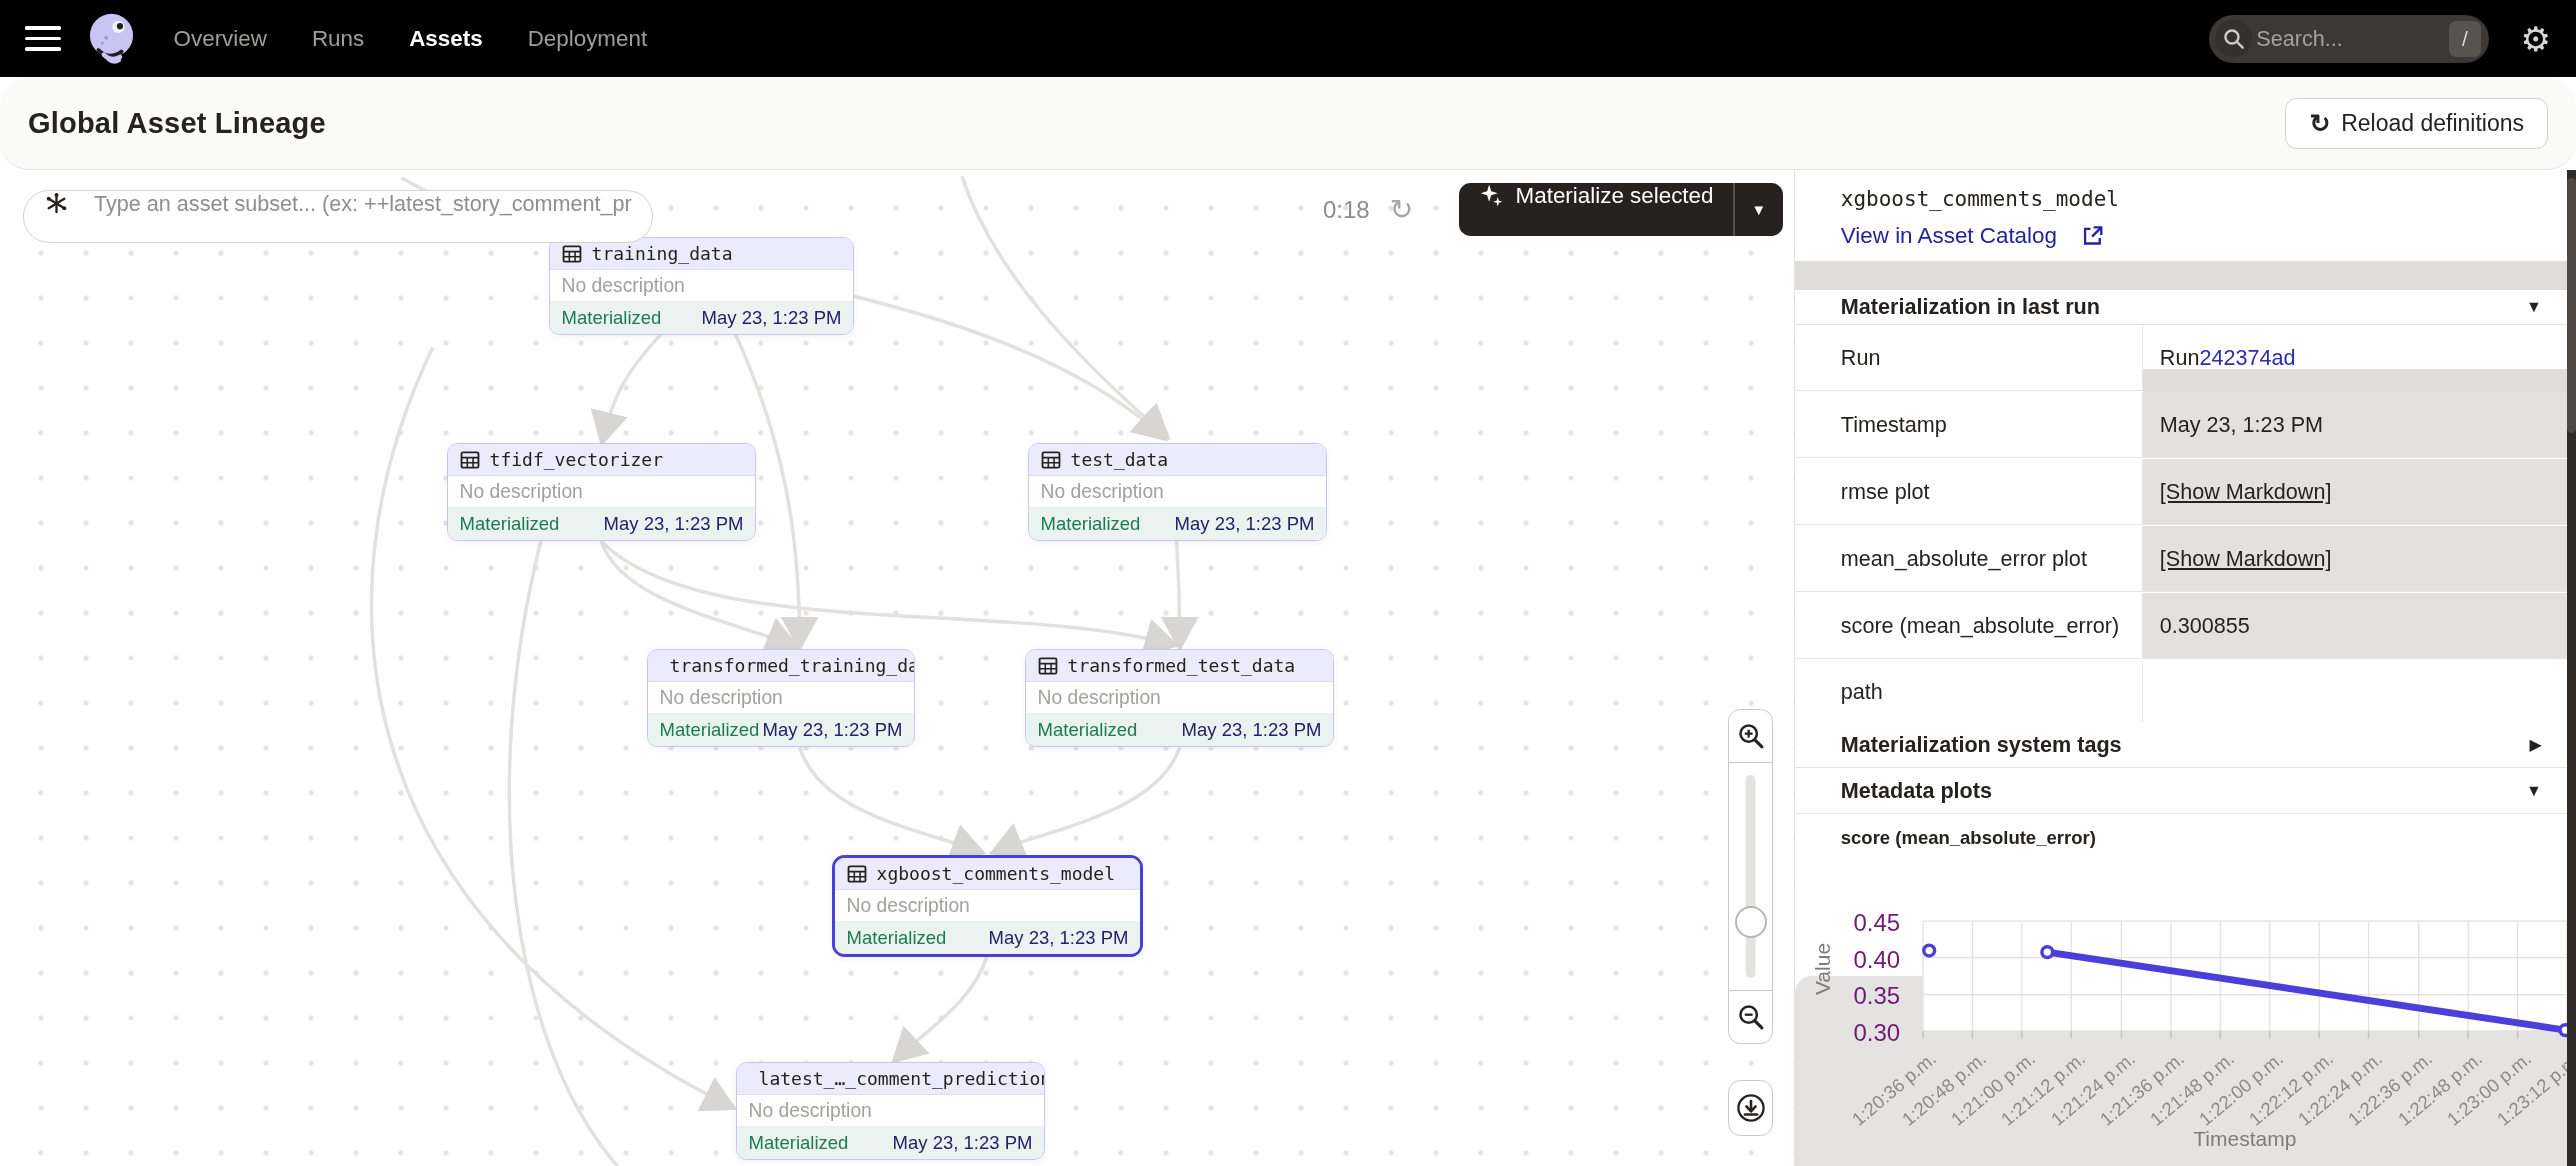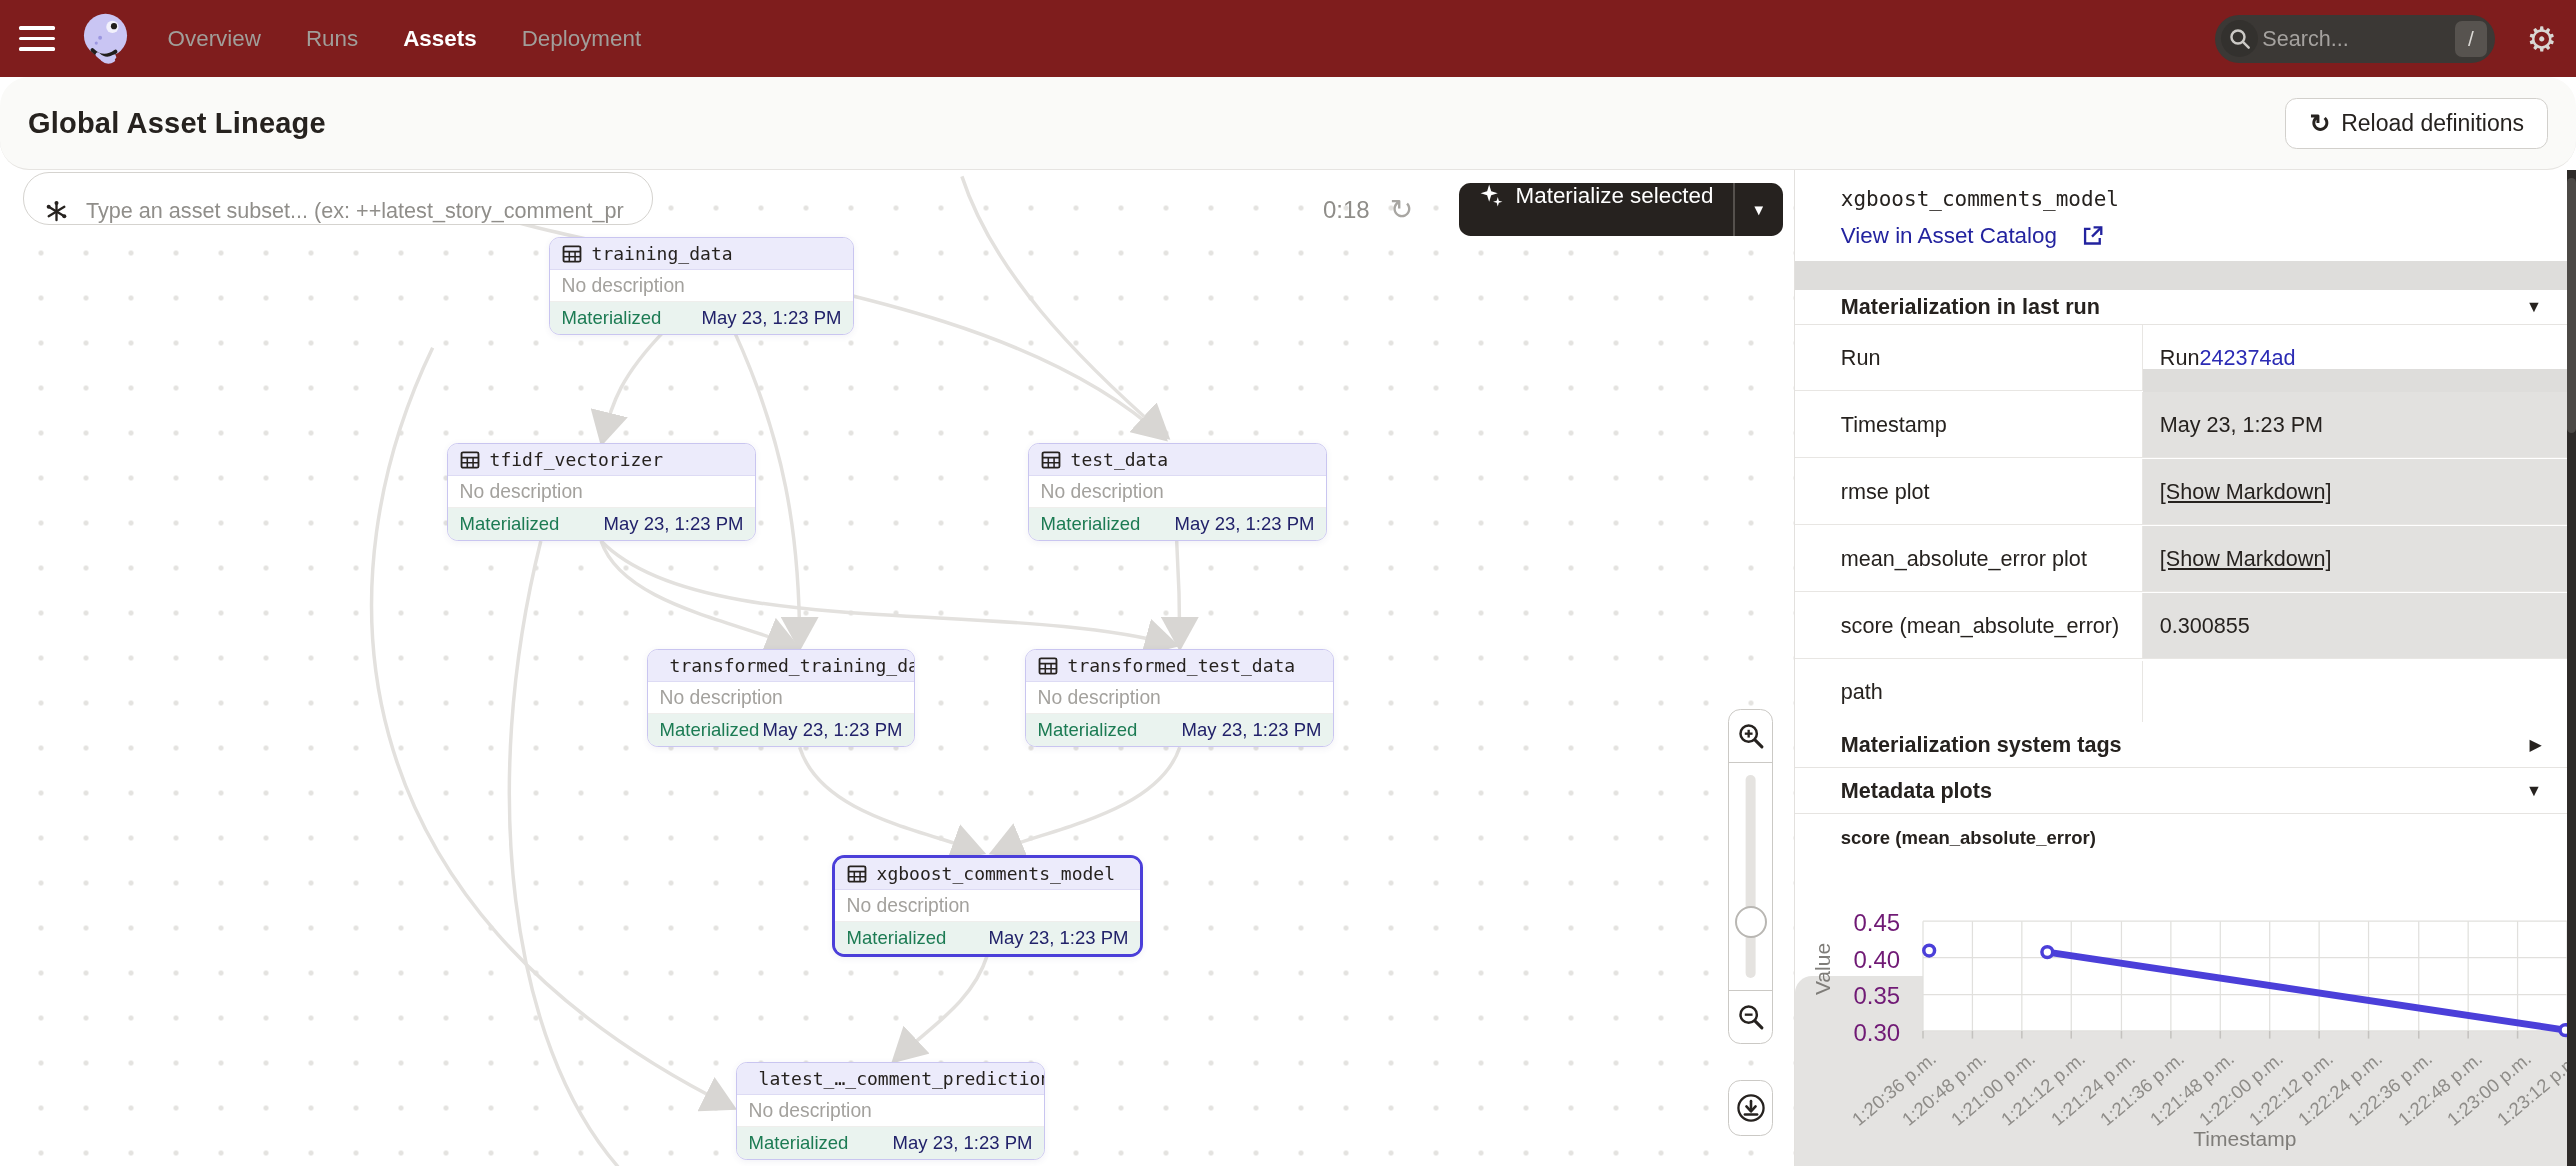--- a/index.html
+++ b/index.html
@@ -1,21 +1,21 @@
 <!DOCTYPE html>
 <html style="font-size:12.4px"><head>
 <meta charset="utf-8">
 <style>
   * { margin:0; padding:0; box-sizing:border-box; }
   html,body { width:2576px; height:1167px; overflow:hidden; background:#fff;
     font-family:"Liberation Sans", sans-serif; }
   .mono { font-family:"DejaVu Sans Mono", monospace; }
 
   
-  .topbar { height:77px; background:#7f1d1d; display:flex; align-items:center; padding:0 19px; }
+  .topbar { height:77px; background:#000000; display:flex; align-items:center; padding:0 25px; }
   .hamburger { width:36px; display:flex; flex-direction:column; gap:7px; cursor:pointer; margin-right:21.6px; }
   .hamburger span { height:3.9px; background:#fff; border-radius:1.5px; }
   .logo { width:57px; height:57px; margin-right:34px; }
   .nav { display:flex; gap:45px; font-size:22.4px; color:#A19E9A; }
   .nav .nav-item { cursor:pointer; }
   .nav .active { color:#fff; font-weight:bold; }
   .searchbox { margin-left:auto; width:280px; height:48px; background:#3B3835; border-radius:24px;
     display:flex; align-items:center; padding:0 7.7px 0 6.2px; gap:4.6px; }
   .search-mag { width:37px; height:37px; border-radius:50%; background:#33312E; display:flex; align-items:center; justify-content:center; flex:0 0 auto; }
   .searchbox input { flex:1; min-width:0; background:transparent; border:none; outline:none; color:#E8E6E3; font-size:21.6px; }
@@ -48,22 +48,22 @@
     padding:0 11.6px; border-bottom:0.8px solid #DDDBF4; }
   .node-name { font-family:"DejaVu Sans Mono", monospace; font-size:18px; color:#26221F; white-space:nowrap; }
   .node-desc { height:32px; display:flex; align-items:center; padding:0 11.6px; color:#A3A19D;
     font-size:19.3px; border-bottom:0.8px solid #EFEEEC; background:#fff; }
   .node-footer { background:#EAF3EF; height:32px; display:flex; align-items:center;
     justify-content:space-between; padding:0 11.6px; font-size:18.5px; }
   .node-status { color:#1C7B53; }
   .node-date { color:#22226A; }
 
   
-  .filter-pill { position:absolute; left:23px; top:2px; width:630px; height:53px; background:#fff;
-    border:1.2px solid #D5D3CF; border-radius:26px; display:flex; align-items:flex-end; padding:0 20px; gap:17px; }
+  .filter-pill { position:absolute; left:23px; top:20px; width:630px; height:53px; background:#fff;
+    border:1.2px solid #D5D3CF; border-radius:26px; display:flex; align-items:flex-start; padding:0 20px; gap:25px; }
   .filter-pill input { flex:1; min-width:0; border:none; outline:none; font-size:21.6px; color:#26221F; background:transparent; }
   .filter-pill input::placeholder { color:#908E8A; }
   .timer-wrap { position:absolute; left:1323px; top:26px; display:flex; align-items:center; gap:20px; }
   .timer { color:#8F8D89; font-size:24px; }
   .refresh { color:#A8A6A2; font-size:28px; line-height:1; cursor:pointer; }
   .mat-btn { position:absolute; left:1459px; top:13px; height:53px; background:#26221F; border-radius:11.6px;
     display:flex; align-items:center; color:#fff; cursor:pointer; }
   .mat-main { display:flex; align-items:flex-start; gap:11.6px; padding:0 20px; font-size:22.4px; height:100%; }
   .mat-div { width:1.2px; height:100%; background:#55514D; }
   .mat-caret { width:48px; height:100%; display:flex; align-items:center; justify-content:center; font-size:14.7px; color:#fff; }

